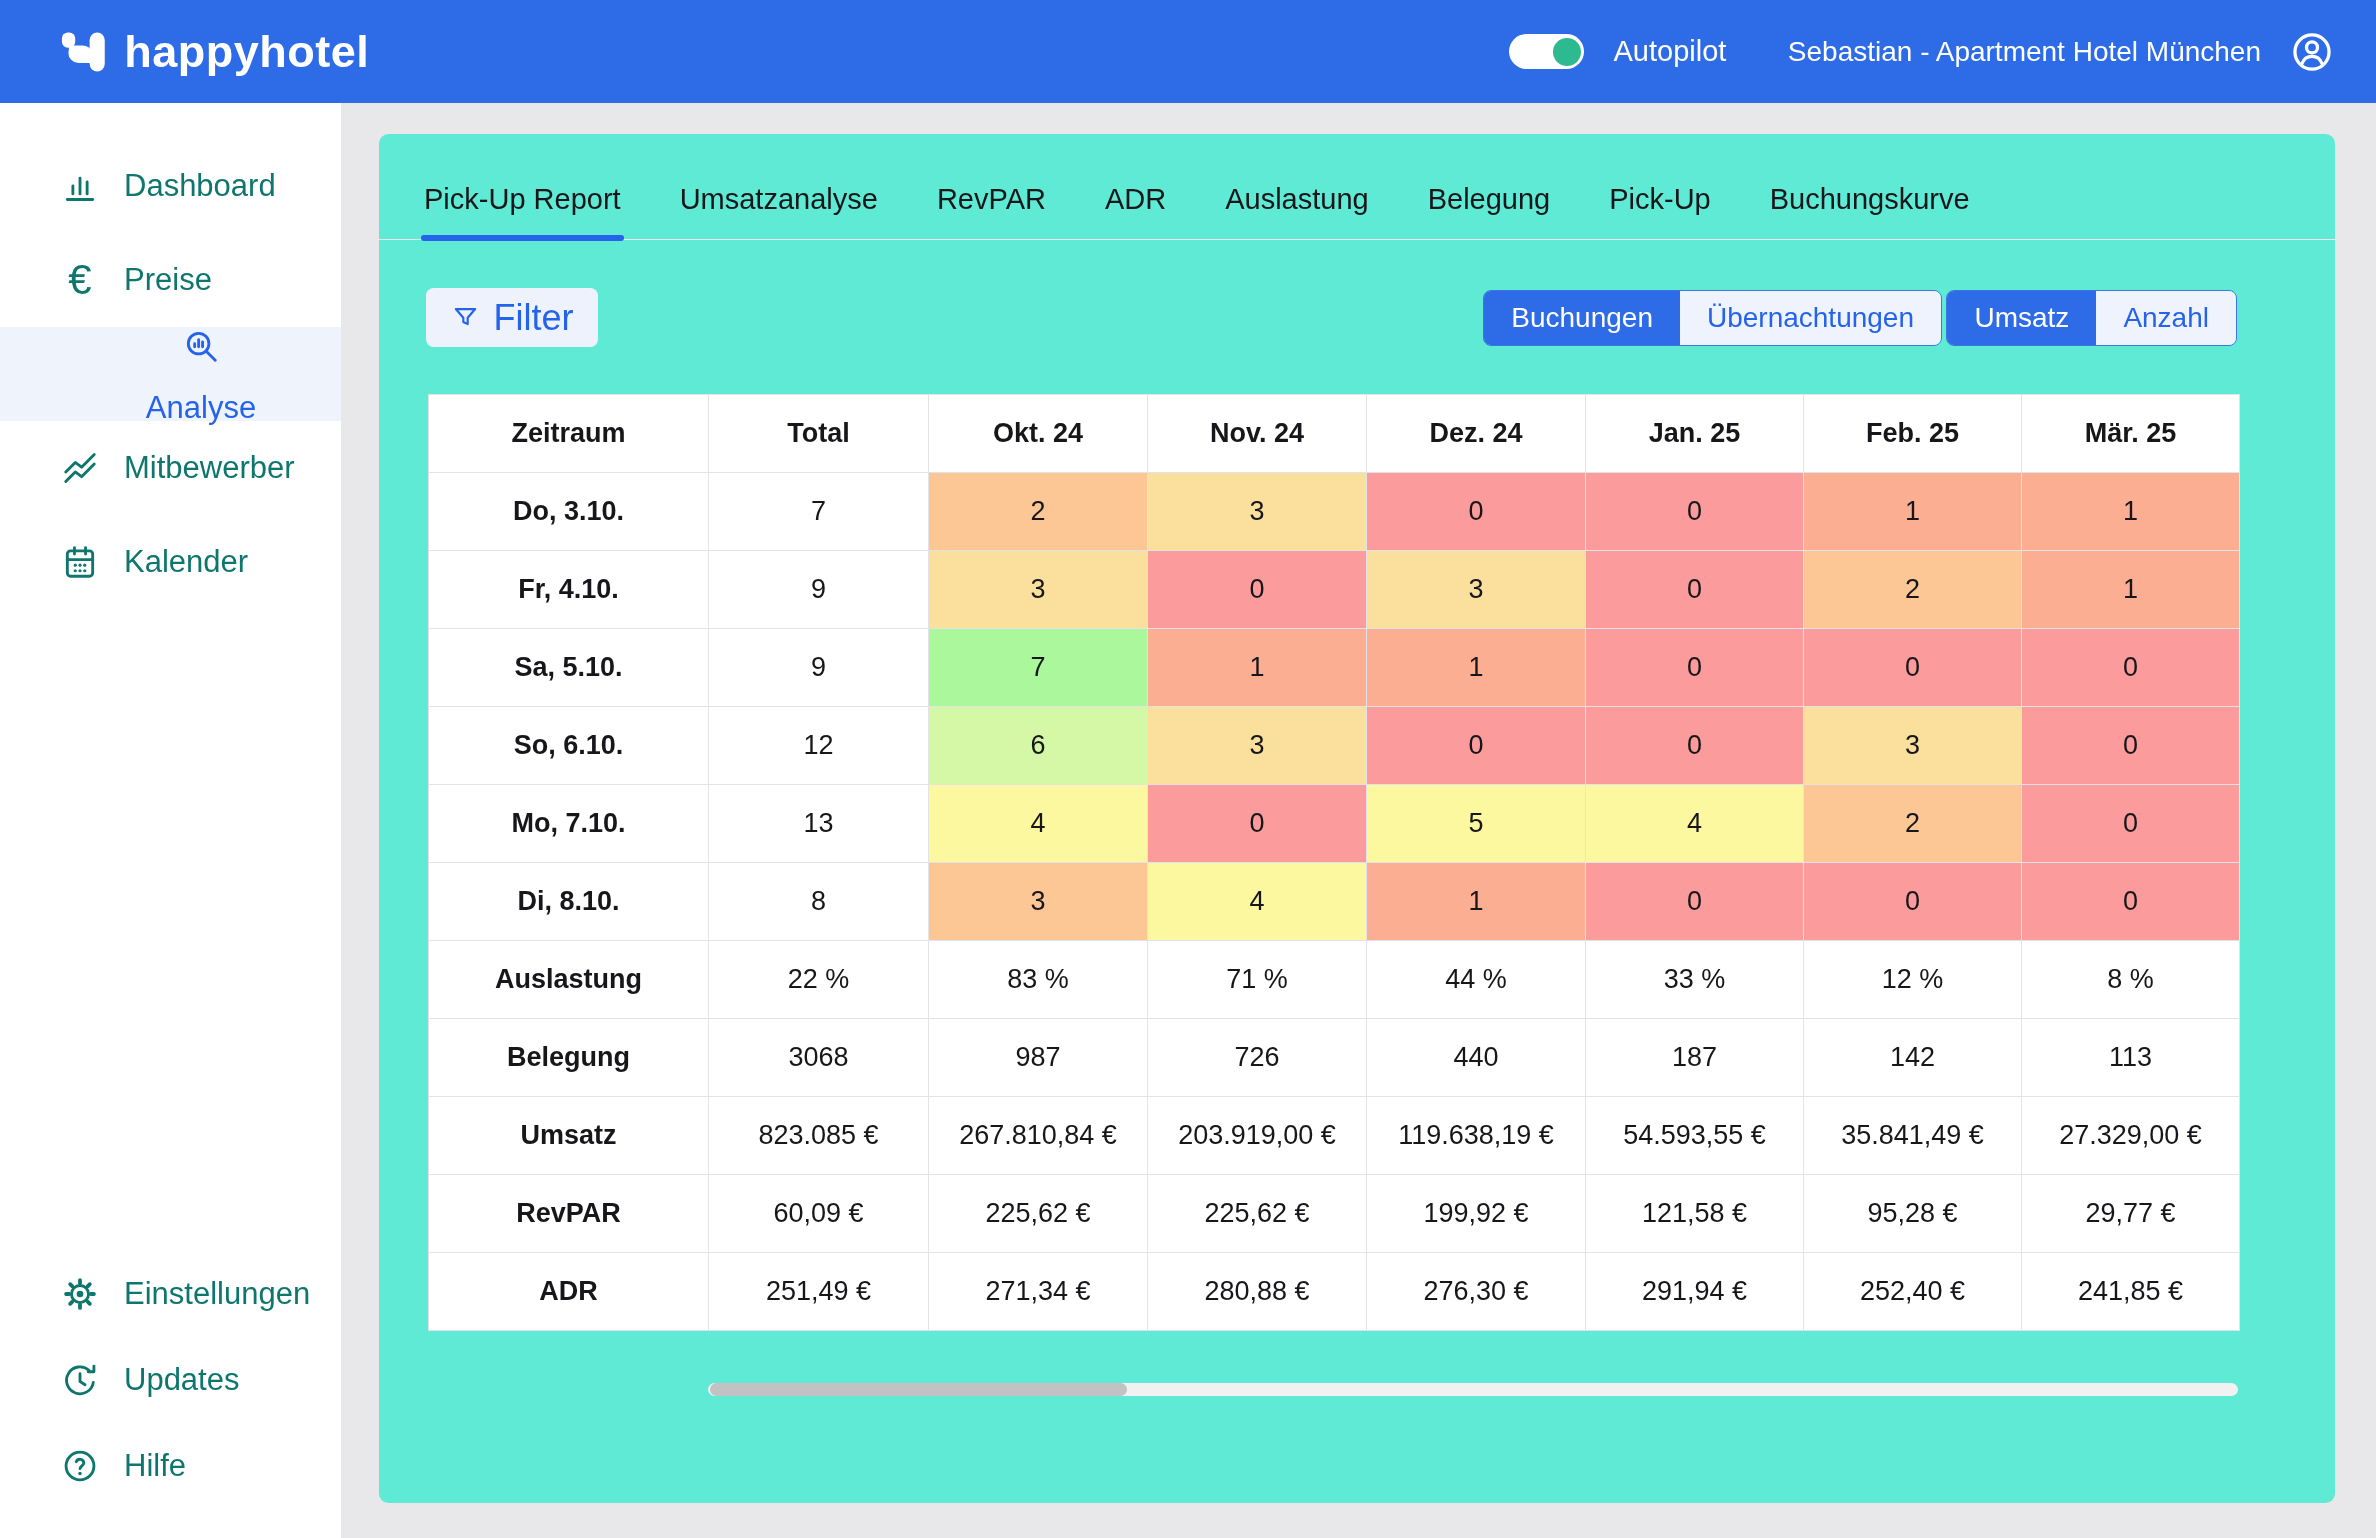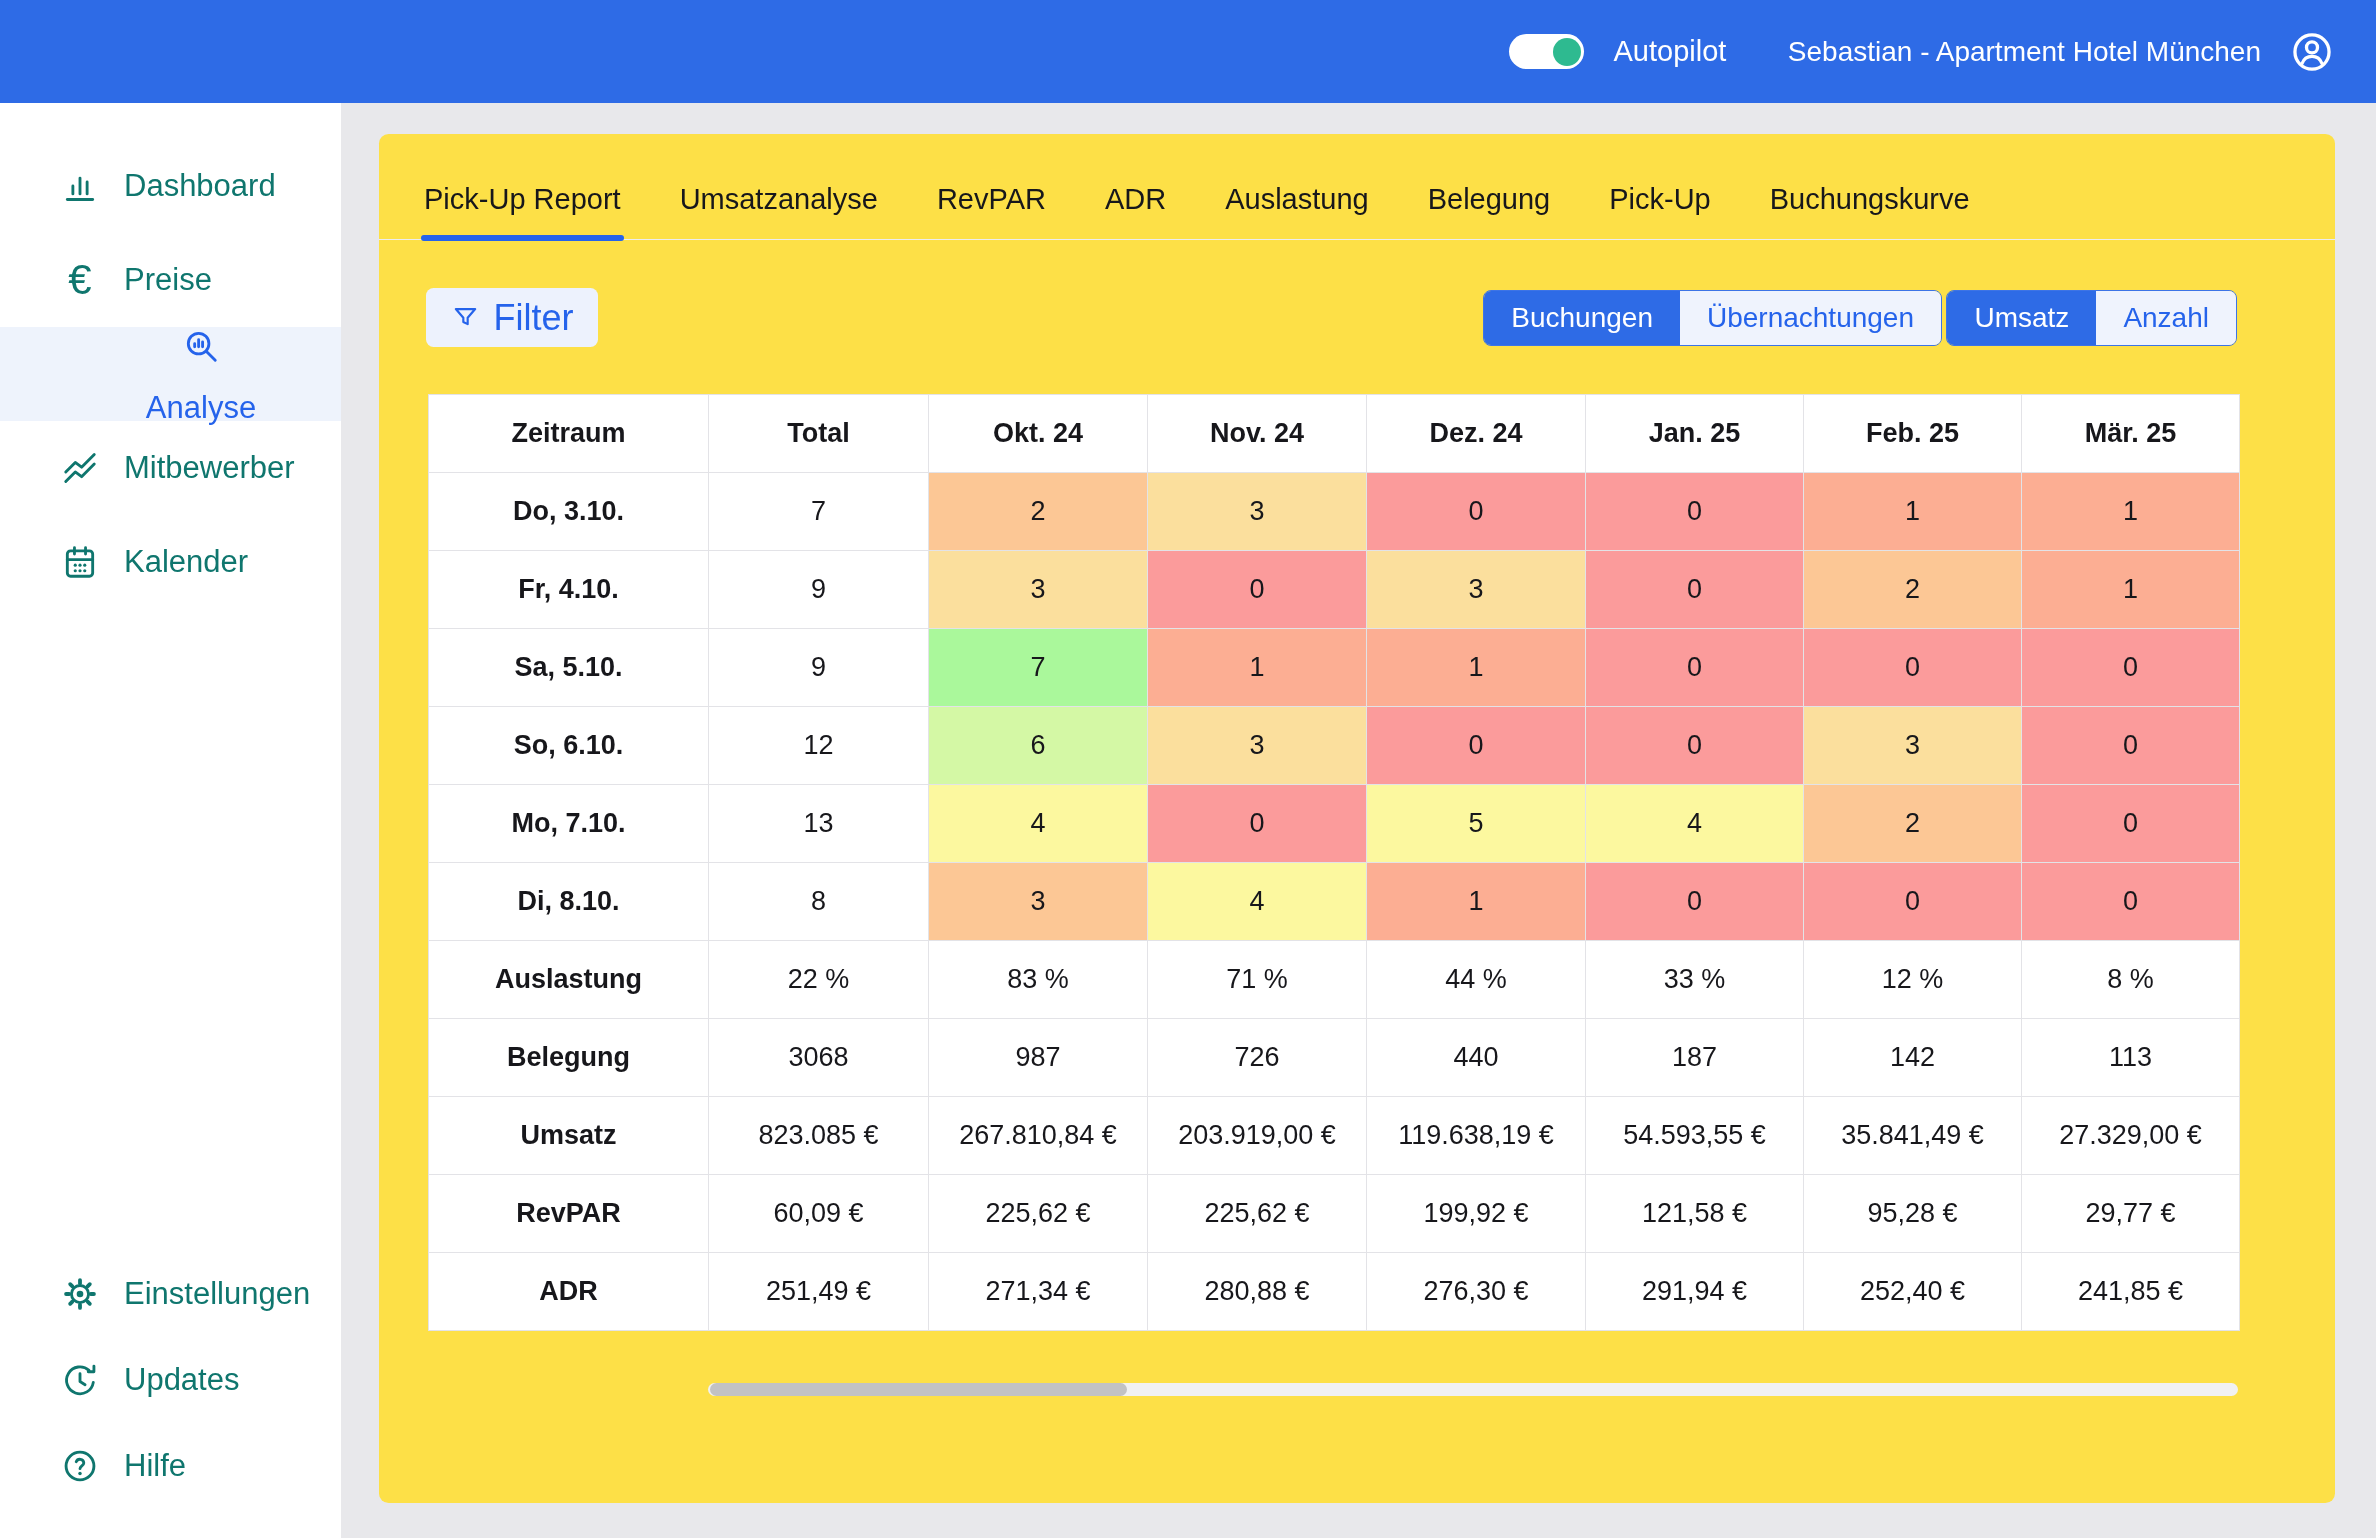--- a/index.html
+++ b/index.html
@@ -44,21 +44,21 @@
   }
   .nav-item .ni { width:38px; height:38px; flex:none; display:flex; align-items:center; justify-content:center; }
   .nav-item.active { background:#EEF3FC; color:#2563EB;flex-direction:column; }
   .sidebar-footer { margin-top:auto; padding-bottom:29px; }
   .sidebar-footer .nav-item { height:86px; }
   .euro-glyph { font-size:42px; font-weight:400; line-height:1; }
 
   
   .card {
     position:absolute; left:379px; top:134px; width:1956px; height:1369px;
-    background:#fde047; border-radius:9.6px; z-index:3;
+    background:#5eead4; border-radius:9.6px; z-index:3;
   }
   .tabs {
     position:absolute; top:0; left:0; right:0; height:106px;
     border-bottom:1.9px solid #ECECEF;
     display:flex; align-items:flex-end; gap:59px; padding-left:45px;
     font-size:29px; color:#17171B;
   }
   .tab { padding-bottom:23px; position:relative; cursor:pointer; white-space:nowrap; }
   .tab.active { font-weight:500; }
   .tab.active::after {
@@ -104,20 +104,30 @@
     position:absolute; left:1.9px; top:0; width:417px; height:13.4px;
     background:#C2C2C4; border-radius:6.7px; cursor:pointer;
   }
 
   svg.icon { stroke:currentColor; fill:none; stroke-width:1.8; stroke-linecap:round; stroke-linejoin:round; }
 </style>
 </head>
 <body>
 
 <div class="topbar">
+  <div class="logo">
+    <svg width="48" height="52" viewBox="0 0 26 28">
+      <g fill="#FFFFFF">
+        <rect x="0.5" y="3.5" width="7.2" height="8.2" rx="3.2"></rect>
+        <rect x="15.5" y="3.5" width="8.2" height="21" rx="4.1"></rect>
+        <path d="M4.5 10.5 h7 a6 6 0 0 1 6 6 v3.5 h-8 a5.5 5.5 0 0 1 -5.5 -5.5 z"></path>
+      </g>
+    </svg>
+    <span class="logo-text">happyhotel</span>
+  </div>
   <div class="topbar-right">
     <div class="switch">
       <div class="knob"></div>
     </div>
     <span class="autopilot-label">Autopilot</span>
     <span class="user-name">Sebastian - Apartment Hotel München</span>
     <svg class="icon avatar" viewBox="0 0 24 24">
       <circle cx="12" cy="12" r="9.3"></circle>
       <circle cx="12" cy="9.5" r="3"></circle>
       <path d="M6.5 18.4c1-2.7 3-4 5.5-4s4.5 1.3 5.5 4"></path>

